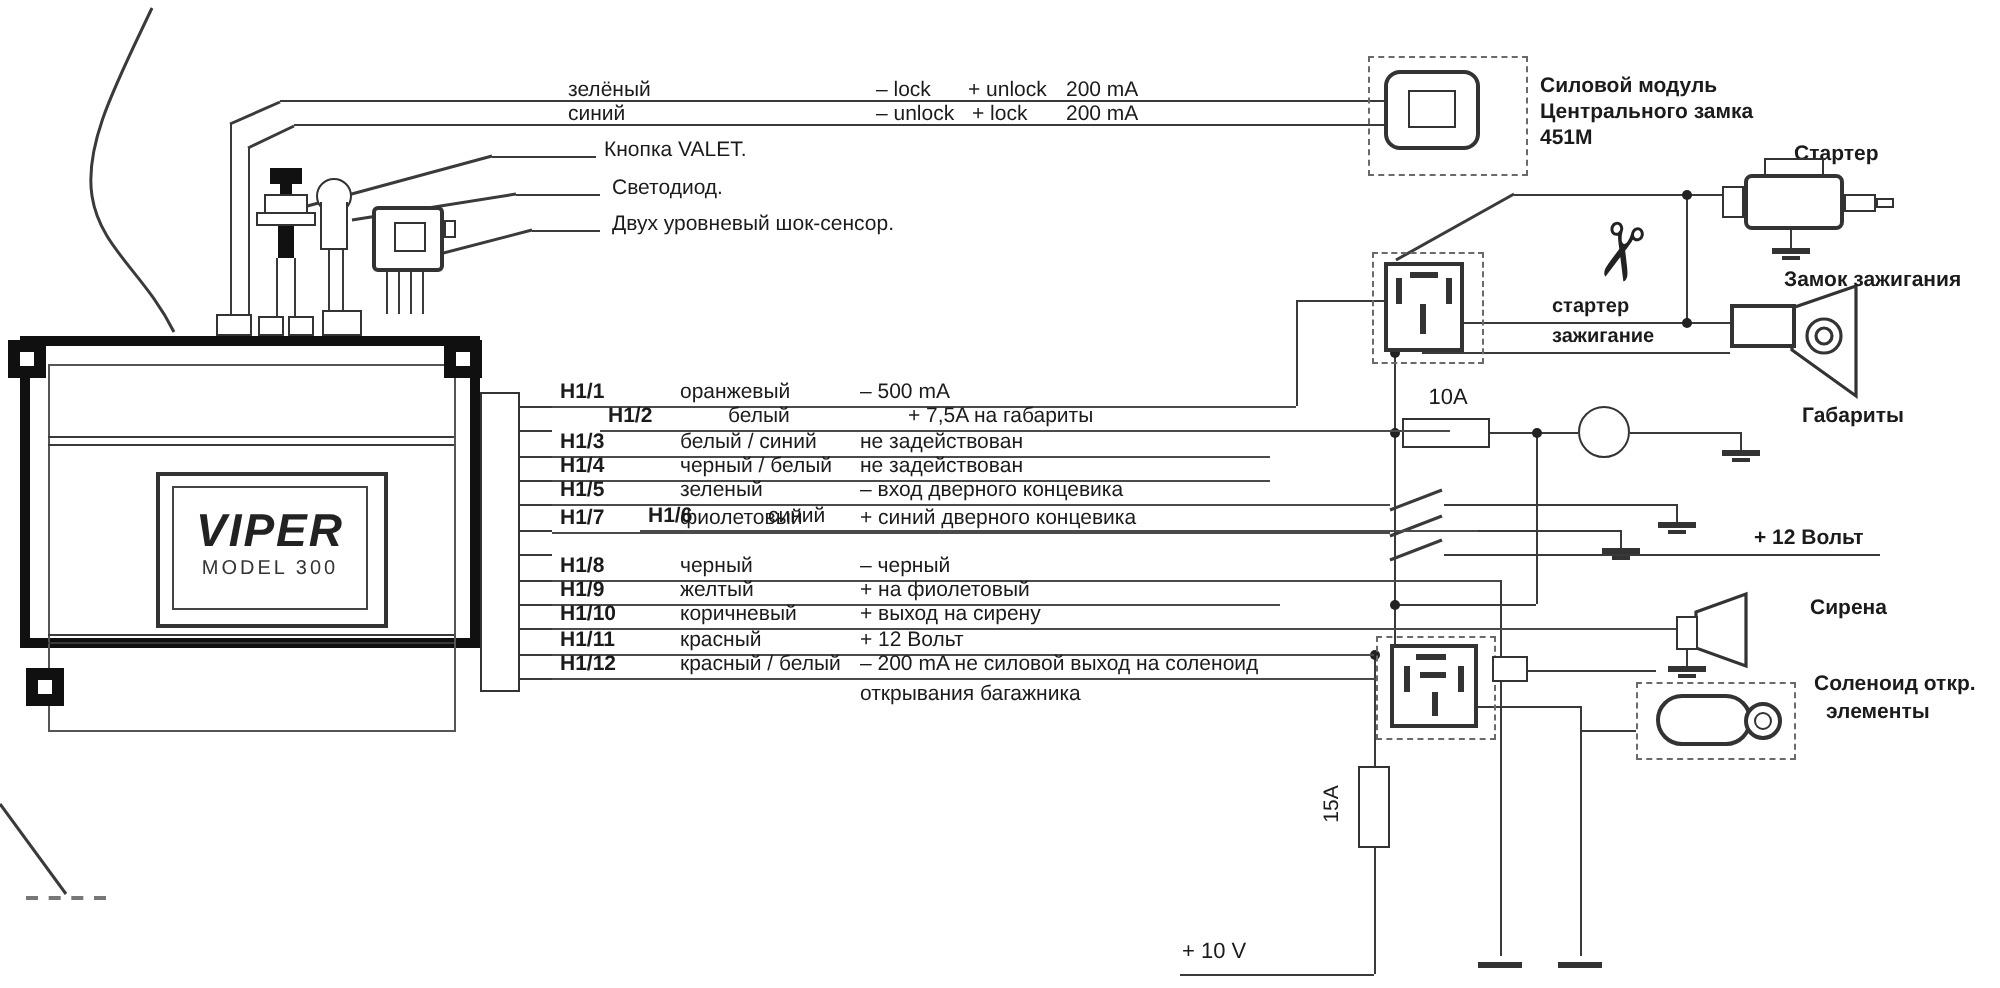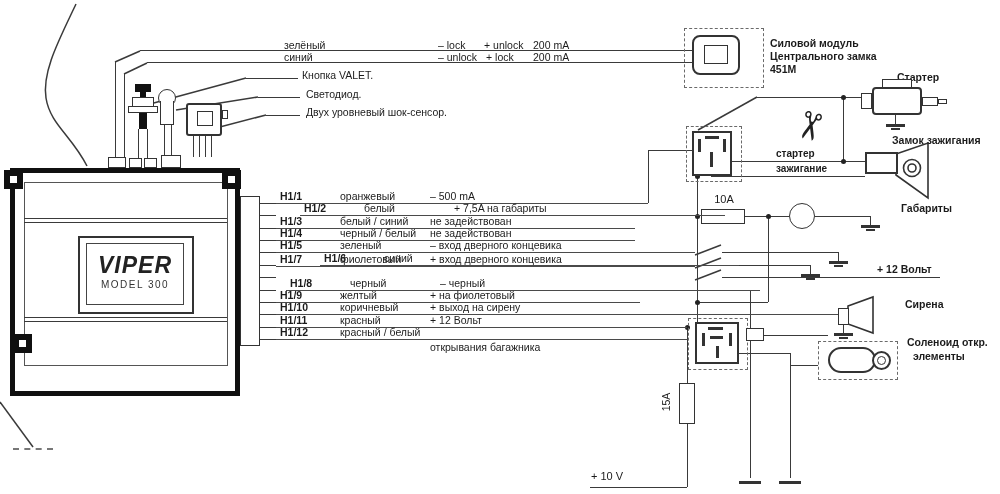--- a/index.html
+++ b/index.html
@@ -14,21 +14,21 @@
   .dot{position:absolute;width:5px;height:5px;border-radius:50%;background:#222}
   .dashbox{position:absolute;border:1px dashed #6a6a6a;background:transparent}
   .box{position:absolute;border:1.6px solid #333;background:#fff;box-sizing:border-box}
   .bar{position:absolute;background:#333}
   .trow{position:absolute;border-bottom:1.3px solid #4a4a4a;height:12px;box-sizing:content-box}
   .trow span{position:absolute;bottom:1px;font-size:10.5px;line-height:11px;white-space:nowrap}
   .pin{left:4px;font-weight:bold}
   .wcolor{left:64px}
   .wfunc{left:154px}
   svg{position:absolute;left:0;top:0;pointer-events:none}
-  .unit{position:absolute;left:10px;top:168px;width:230px;height:228px;border:5px solid #101010;box-sizing:border-box;background:#fff}
+  .unit{position:absolute;left:10px;top:168px;width:230px;height:156px;border:5px solid #101010;box-sizing:border-box;background:#fff}
   .tab{position:absolute;width:19px;height:19px;background:#101010}
   .tab i{position:absolute;left:6px;top:6px;width:7px;height:7px;background:#fff}
   .vlogo{font-style:italic;font-weight:bold;font-size:23px;letter-spacing:1px;color:#222}
   .vmodel{font-size:10px;letter-spacing:1.5px;color:#333}
 </style>
 </head>
 <body>
 
 <div id="stage">
 
@@ -273,23 +273,23 @@
     <span class="wcolor">зеленый</span>
     <span class="wfunc">– вход дверного концевика</span>
   </div>
       <div class="trow" style="left: 276px; top: 253px; width: 419px; margin-left: 44px;">
     <span class="pin">H1/6</span>
     <span class="wcolor">синий</span>
   </div>
       <div class="trow" style="left: 276px; top: 254px; width: 419px;">
     <span class="pin">H1/7</span>
     <span class="wcolor">фиолетовый</span>
-    <span class="wfunc">+ вход дверного концевика</span>
-  </div>
-      <div class="trow" style="left: 286px; top: 278px; width: 474px;">
+    <span class="wfunc">+ синий дверного концевика</span>
+  </div>
+      <div class="trow" style="left: 276px; top: 278px; width: 474px;">
     <span class="pin">H1/8</span>
     <span class="wcolor">черный</span>
     <span class="wfunc">– черный</span>
   </div>
       <div class="trow" style="left: 276px; top: 290px; width: 364px;">
     <span class="pin">H1/9</span>
     <span class="wcolor">желтый</span>
     <span class="wfunc">+ на фиолетовый</span>
   </div>
       <div class="trow" style="left: 276px; top: 302px; width: 562px;">
@@ -298,16 +298,17 @@
     <span class="wfunc">+ выход на сирену</span>
   </div>
       <div class="trow" style="left: 276px; top: 315px; width: 411px;">
     <span class="pin">H1/11</span>
     <span class="wcolor">красный</span>
     <span class="wfunc">+ 12 Вольт</span>
   </div>
       <div class="trow" style="left: 276px; top: 327px; width: 412px;">
     <span class="pin">H1/12</span>
     <span class="wcolor">красный / белый</span>
+    <span class="wfunc">– 200 mA  не силовой выход на соленоид</span>
   </div>
     </div>
   <div class="lbl" style="left:430px;top:341px">открывания багажника</div>
 </div>
 
 </body></html>

